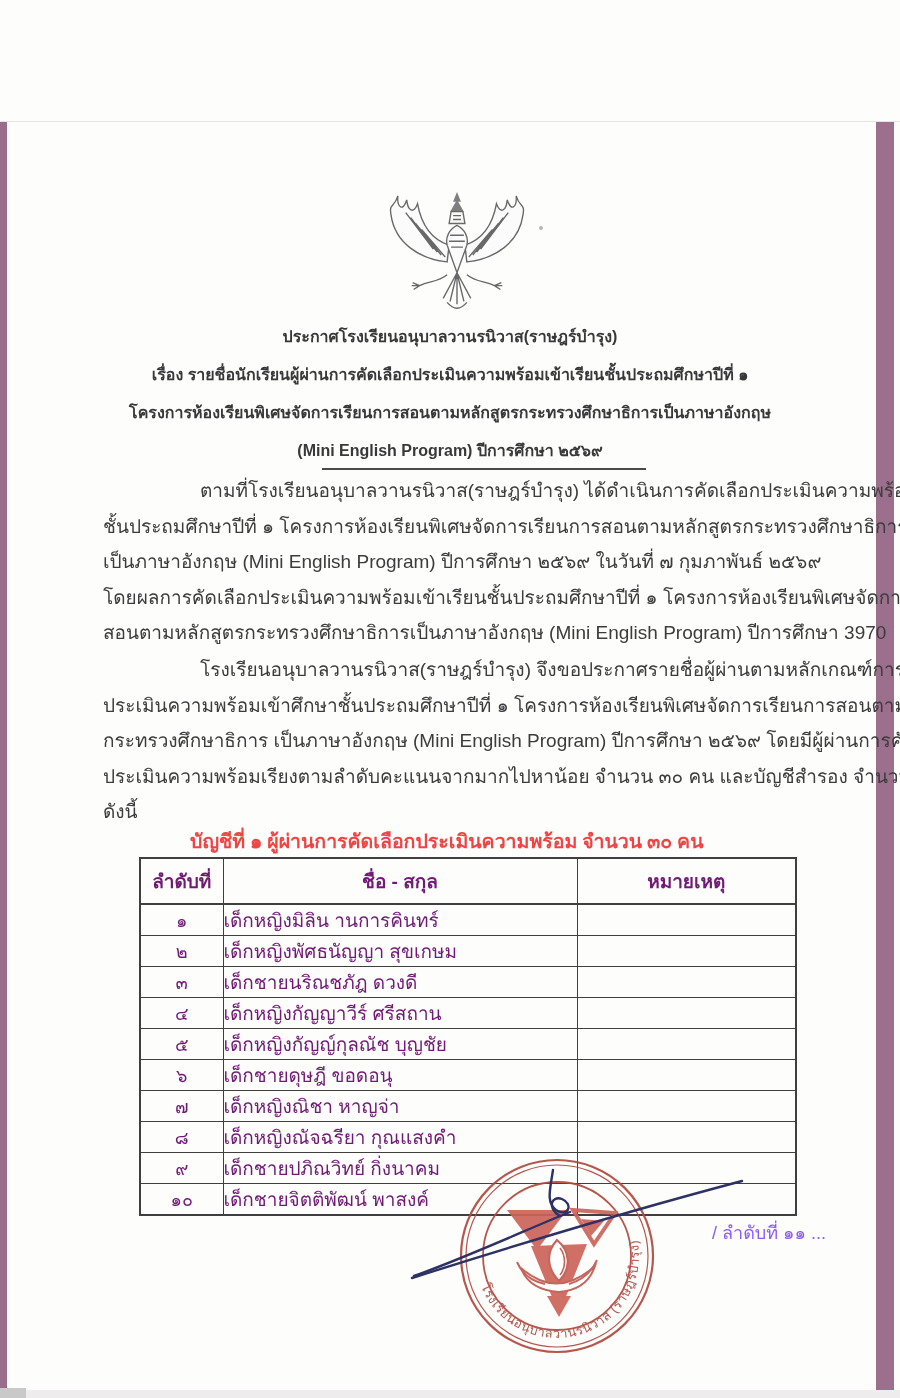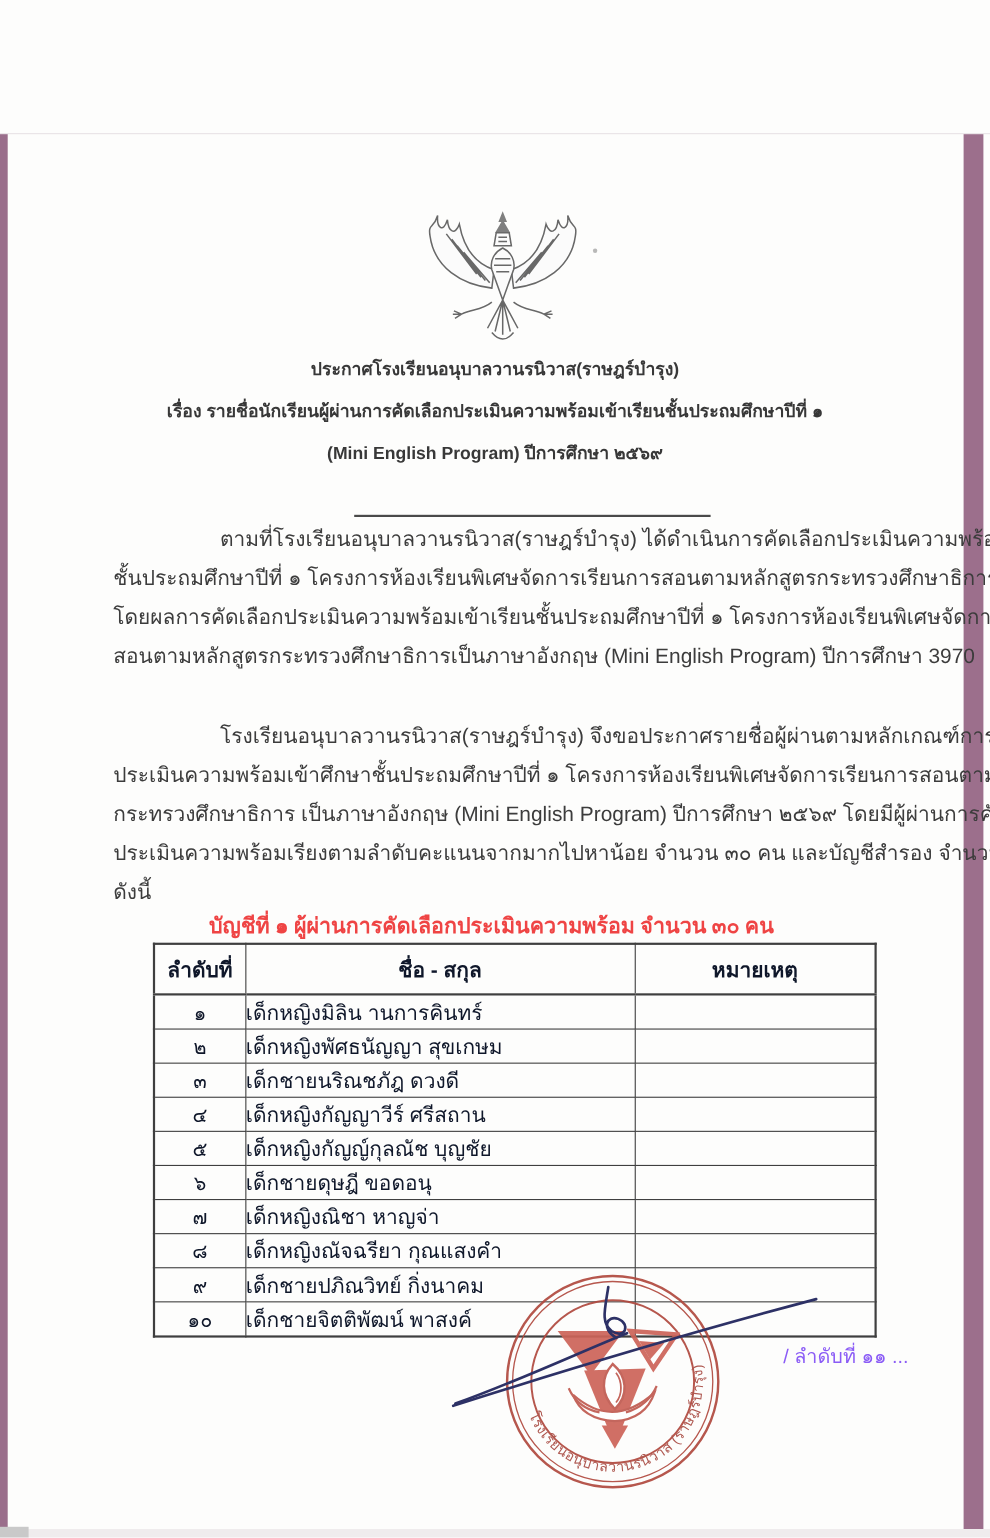--- a/index.html
+++ b/index.html
@@ -21,21 +21,21 @@
 
   .para{position:absolute;left:103px;width:770px;}
   .para div{font-size:19px;line-height:35.5px;white-space:nowrap;color:#3c3c3c;}
   .para.p1{top:473px;}
   .para.p2{top:652px;}
   .para div:first-of-type{text-indent:97px;}
 
   .section-heading{position:absolute;left:190px;top:826px;font-size:19.5px;font-weight:700;color:#ef4444;font-family:Liberation Serif, serif;}
 
   table.roster{position:absolute;left:139px;top:857px;width:656px;border-collapse:collapse;
-               font-size:19px;color:#0f172a;table-layout:fixed;}
+               font-size:19px;color:#701a75;table-layout:fixed;}
   table.roster col.c1{width:83px;} table.roster col.c2{width:354px;} table.roster col.c3{width:219px;}
   table.roster th,table.roster td{border:1.5px solid #3f3f3f;padding:0;}
   table.roster thead th{height:44px;font-weight:700;text-align:center;border-bottom:2.5px solid #3f3f3f;}
   table.roster tbody td{height:29.5px;}
   td.rank{text-align:center;font-size:18px;}
   td.name{padding-left:10px;white-space:nowrap;overflow:hidden;}
   table.roster{border:2px solid #3f3f3f;}
 
   .continuation{position:absolute;left:712px;top:1218px;font-size:18px;color:#8b5cf6;white-space:nowrap;}
 
@@ -76,28 +76,30 @@
     <path d="M60 88 C 50 96 42 94 32 99 M32 99 L25 96 M32 99 L26 103 M32 99 L24 99"></path>
     <path d="M80 88 C 90 96 98 94 108 99 M108 99 L115 96 M108 99 L114 103 M108 99 L116 99"></path>
 
     <path d="M70 86 L56 112 M70 86 L63 115 M70 86 L70 118 M70 86 L77 115 M70 86 L84 112"></path>
     <path d="M60 116 Q 70 128 80 116"></path>
   </svg>
 
   <div class="title-block">
     <div>ประกาศโรงเรียนอนุบาลวานรนิวาส(ราษฎร์บำรุง)</div>
     <div>เรื่อง  รายชื่อนักเรียนผู้ผ่านการคัดเลือกประเมินความพร้อมเข้าเรียนชั้นประถมศึกษาปีที่ ๑</div>
+    <div>โครงการห้องเรียนพิเศษจัดการเรียนการสอนตามหลักสูตรกระทรวงศึกษาธิการเป็นภาษาอังกฤษ</div>
     <div>(Mini English Program) ปีการศึกษา ๒๕๖๙</div>
   </div>
   <div class="divider"></div>
 
   <div class="para p1">
 
   <div>ตามที่โรงเรียนอนุบาลวานรนิวาส(ราษฎร์บำรุง)  ได้ดำเนินการคัดเลือกประเมินความพร้อมเข้าเรียน</div>
       <div>ชั้นประถมศึกษาปีที่ ๑ โครงการห้องเรียนพิเศษจัดการเรียนการสอนตามหลักสูตรกระทรวงศึกษาธิการ</div>
+      <div>เป็นภาษาอังกฤษ (Mini English Program) ปีการศึกษา ๒๕๖๙  ในวันที่ ๗ กุมภาพันธ์ ๒๕๖๙</div>
       <div>โดยผลการคัดเลือกประเมินความพร้อมเข้าเรียนชั้นประถมศึกษาปีที่ ๑ โครงการห้องเรียนพิเศษจัดการเรียนการ</div>
       <div>สอนตามหลักสูตรกระทรวงศึกษาธิการเป็นภาษาอังกฤษ (Mini English Program)  ปีการศึกษา  3970</div>
     </div>
   <div class="para p2">
 
   <div>โรงเรียนอนุบาลวานรนิวาส(ราษฎร์บำรุง)  จึงขอประกาศรายชื่อผู้ผ่านตามหลักเกณฑ์การคัดเลือก</div>
       <div>ประเมินความพร้อมเข้าศึกษาชั้นประถมศึกษาปีที่ ๑ โครงการห้องเรียนพิเศษจัดการเรียนการสอนตามหลักสูตร</div>
       <div>กระทรวงศึกษาธิการ เป็นภาษาอังกฤษ (Mini English Program) ปีการศึกษา ๒๕๖๙ โดยมีผู้ผ่านการคัดเลือก</div>
       <div>ประเมินความพร้อมเรียงตามลำดับคะแนนจากมากไปหาน้อย จำนวน ๓๐ คน และบัญชีสำรอง จำนวน ๖ คน</div>
       <div>ดังนี้</div>

